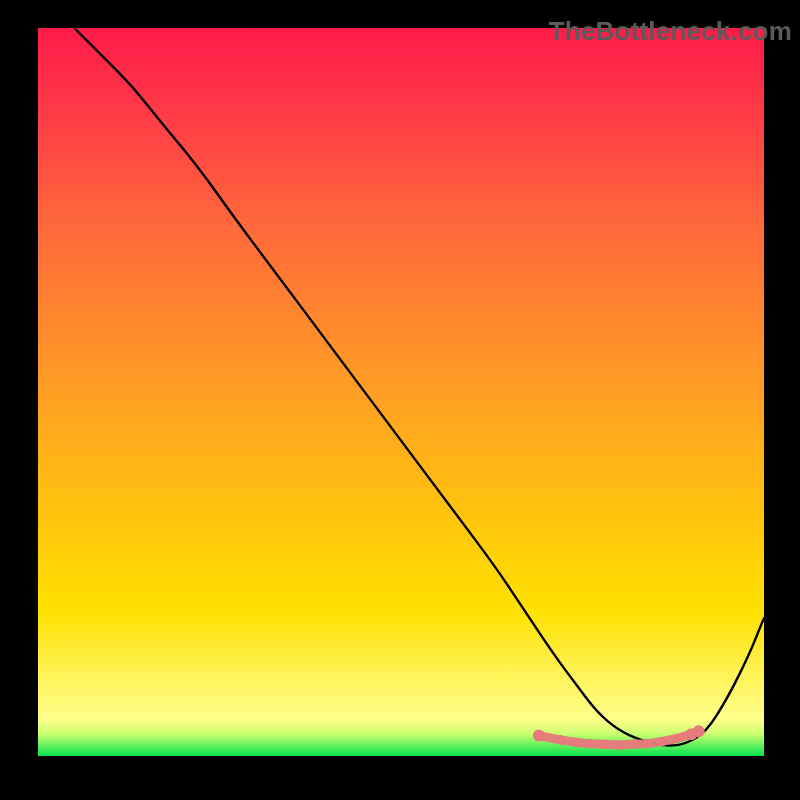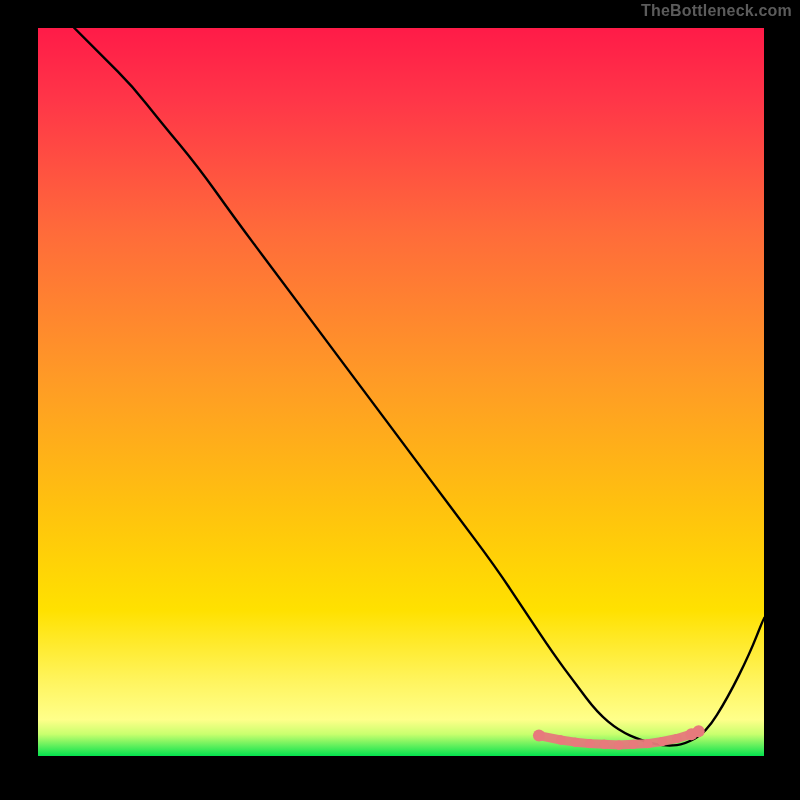--- a/index.html
+++ b/index.html
@@ -5,24 +5,24 @@
   html, body {
     margin: 0;
     padding: 0;
     width: 800px;
     height: 800px;
     background: #000;
     overflow: hidden;
   }
   .watermark {
     position: absolute;
-    top: 2px;
+    top: 16px;
     right: 8px;
     font-family: Arial, Helvetica, sans-serif;
-    font-size: 16px;
+    font-size: 26px;
     font-weight: 600;
     color: #5b5b5b;
     letter-spacing: 0.2px;
     z-index: 10;
   }
   .plot-wrap {
     position: absolute;
     left: 38px;
     top: 28px;
     width: 726px;

